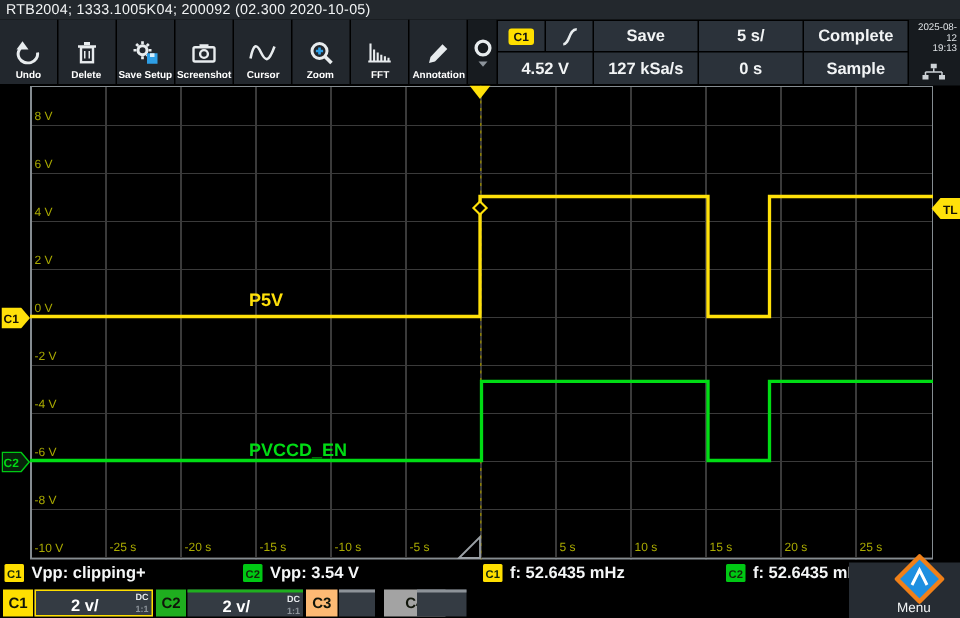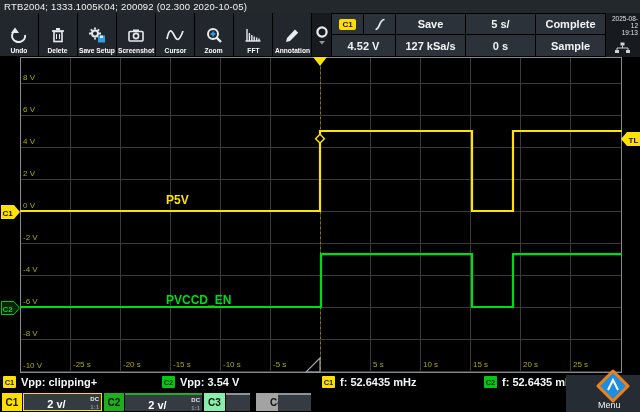--- a/index.html
+++ b/index.html
@@ -308,21 +308,21 @@
   <div class="ch-badge" style="left:2px; width:20px; background:#ffdf00">C1</div>
   <div class="ch-cell" style="left:23px; width:79px; border:1px solid #ffdf00">
     <span style="margin-right:12px">2 v/</span>
     <span class="dc"><span>DC</span><br><span class="probe">1:1</span></span>
   </div>
   <div class="ch-badge" style="left:104px; width:20px; background:#1fae1f">C2</div>
   <div class="ch-cell" style="left:125px; width:77px; border-top:2px solid #1fae1f">
     <span style="margin-right:12px">2 v/</span>
     <span class="dc"><span>DC</span><br><span class="probe">1:1</span></span>
   </div>
-  <div class="ch-badge" style="left:204px; width:21px; background:#86efac">C3</div>
+  <div class="ch-badge" style="left:204px; width:21px; background:#fdba74">C3</div>
   <div class="ch-cell" style="left:226px; width:24px; border-top:2px solid #8d9399"></div>
   <div class="ch-badge" style="left:256px; width:41px; background:#a3a3a3">C4</div>
   <div class="ch-cell" style="left:278px; width:33px; border-top:2px solid #8d9399"></div>
 
   <div class="menu-panel"></div>
   <svg class="rs-logo" width="34" height="34" viewBox="0 0 34 34">
     <polygon points="17,2 32,17 17,32 2,17" fill="#1e8fe0" stroke="#f08018" stroke-width="3" stroke-linejoin="round"></polygon>
     <path d="M12 21 L17 11 L22 21" fill="none" stroke="#ffffff" stroke-width="2"></path>
   </svg>
   <div class="menu-label">Menu</div>

